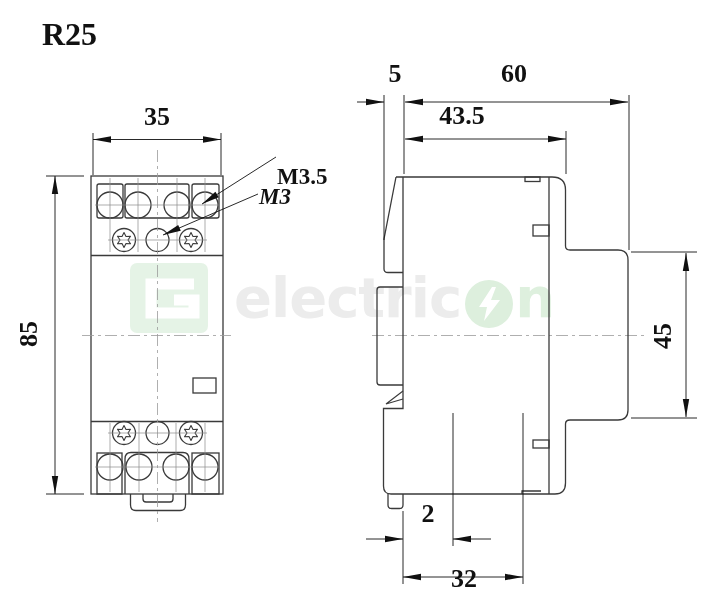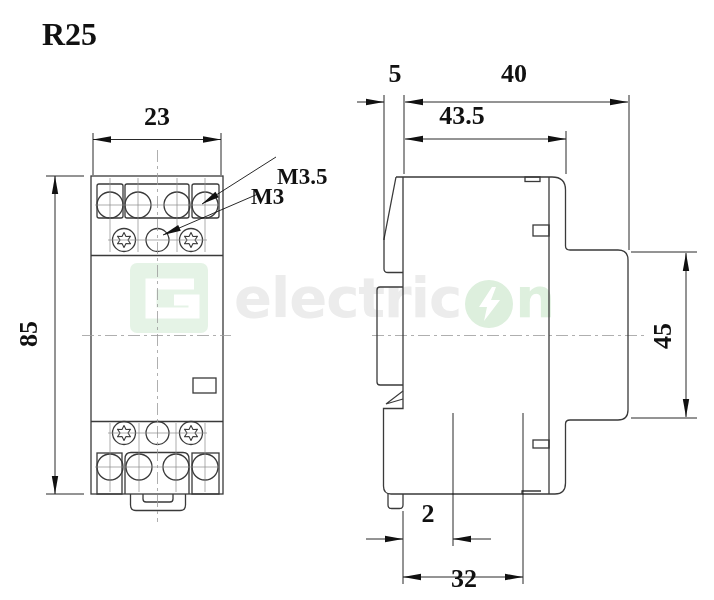--- a/index.html
+++ b/index.html
@@ -177,25 +177,25 @@
         <path d="M453 539 l18 -3.2 v6.4 z"></path>
       <path d="M403 577 l18 -3.2 v6.4 z"></path>
         <path d="M523 577 l-18 -3.2 v6.4 z"></path>
       <path d="M202 204 L218.8 197.2 L215.4 191.8 z"></path>
       <path d="M163 235 L180.8 230.8 L178.2 225 z"></path>
     </g>
   </svg>
 
   <div class="lbl t27" style="left:42px;top:16px;">R25</div>
 
-  <div class="lbl t26 ctr" style="left:157px;top:117px;">23</div>
+  <div class="lbl t26 ctr" style="left:157px;top:117px;">35</div>
   <div class="lbl t26 rot" style="left:29px;top:334px;">85</div>
   <div class="lbl t23" style="left:277px;top:149px;margin-top:15px;">M3.5</div>
-  <div class="lbl t23" style="left:251px;top:184px;">M3</div>
+  <div class="lbl t23" style="left:259px;top:184px;font-style:italic;">M3</div>
 
   <div class="lbl t26 ctr" style="left:395px;top:74px;">5</div>
-  <div class="lbl t26 ctr" style="left:514px;top:74px;">40</div>
+  <div class="lbl t26 ctr" style="left:514px;top:74px;">60</div>
   <div class="lbl t26 ctr" style="left:462px;top:116px;">43.5</div>
   <div class="lbl t26 rot" style="left:663px;top:336px;">45</div>
   <div class="lbl t26 ctr" style="left:428px;top:514px;">2</div>
   <div class="lbl t26 ctr" style="left:464px;top:551px;margin-top:28px;">32</div>
 
 </div>
 
 </body></html>

